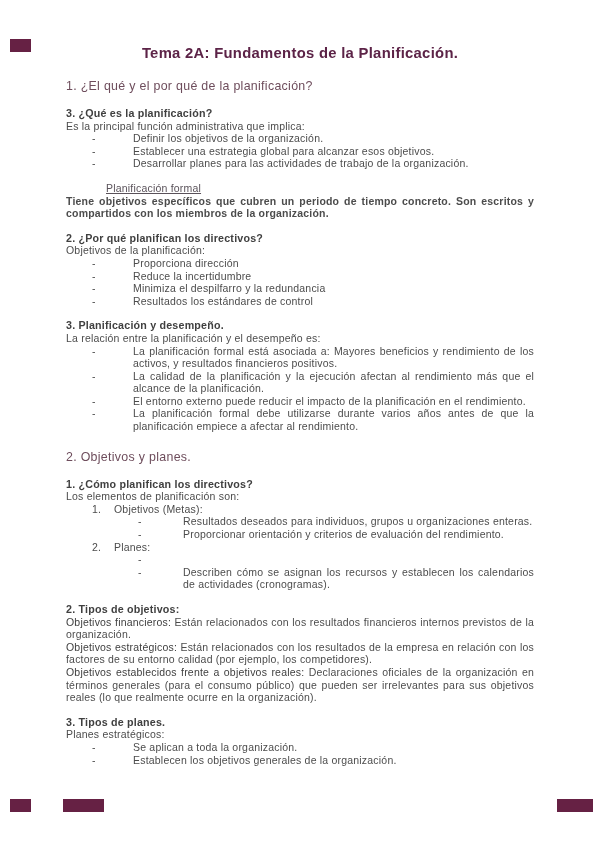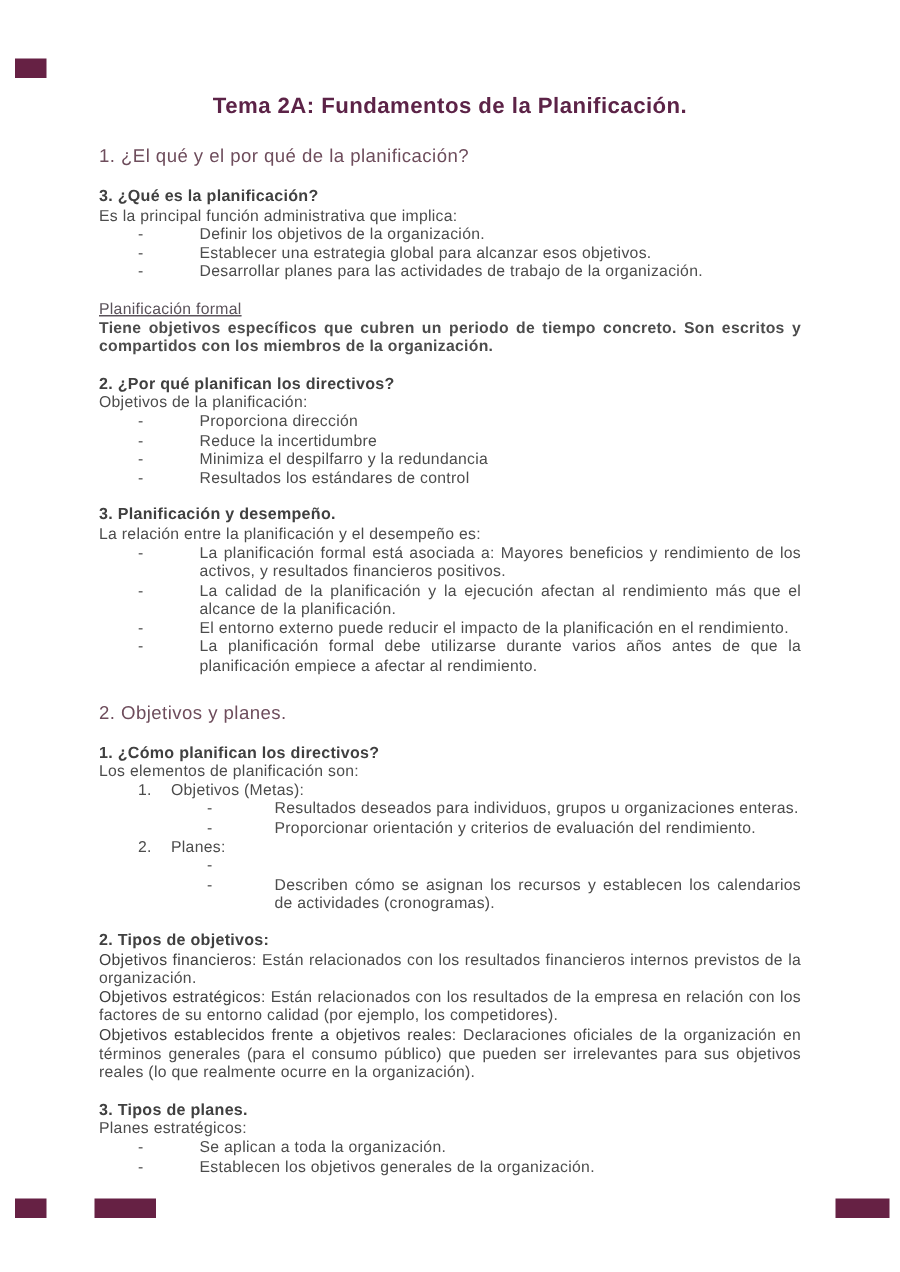--- a/index.html
+++ b/index.html
@@ -1,36 +1,36 @@
 <!DOCTYPE html>
 <html><head>
 <meta charset="utf-8">
 <style>
   html,body { margin:0; padding:0; background:#ffffff; }
   .page {
     position:relative; width:600px; height:848px; background:#ffffff;
     overflow:hidden; font-family:"Liberation Sans", sans-serif;
   }
   .content {
-    position:absolute; left:66px; top:62px; width:468px;
+    position:absolute; left:66px; top:44px; width:468px;
     color:#4c4c4c; font-size:10.5px; line-height:12.6px; letter-spacing:0.2px;
   }
   .doc-title {
     text-align:center; color:#5c2347; font-weight:bold;
     font-size:14.8px; line-height:18px; margin:0 0 16px 0; letter-spacing:0.3px;
   }
   .sec-heading {
     color:#6e4d5c; font-weight:400; font-size:12.4px; line-height:16px;
     margin:0 0 13px 0; letter-spacing:0.3px;
   }
   .sec-heading.second { margin-top:16px; }
   .block { margin-top:12px; }
   .block.first { margin-top:0; }
   .sub-title { font-weight:bold; color:#404040; font-size:10.7px; }
-  .underlined { text-decoration:underline; color:#5a525a; }
+  .underlined { text-decoration:underline; color:#5a525a;margin-left:40px; }
   .just { text-align:justify;font-weight:bold; }
   .li { display:flex; }
   .li .dash { flex:none; width:18px; margin-left:26px; }
   .li .txt { flex:1;padding-left:23px; }
   .li.justli .txt { text-align:justify; }
   .nli { display:flex; }
   .nli .num { flex:none; width:22px; margin-left:26px; }
   .li.sub .dash { margin-left:72px; width:22px; }
   .def { text-align:justify; margin:0; }
   .def-lead { font-weight:normal; color:#404040; }

